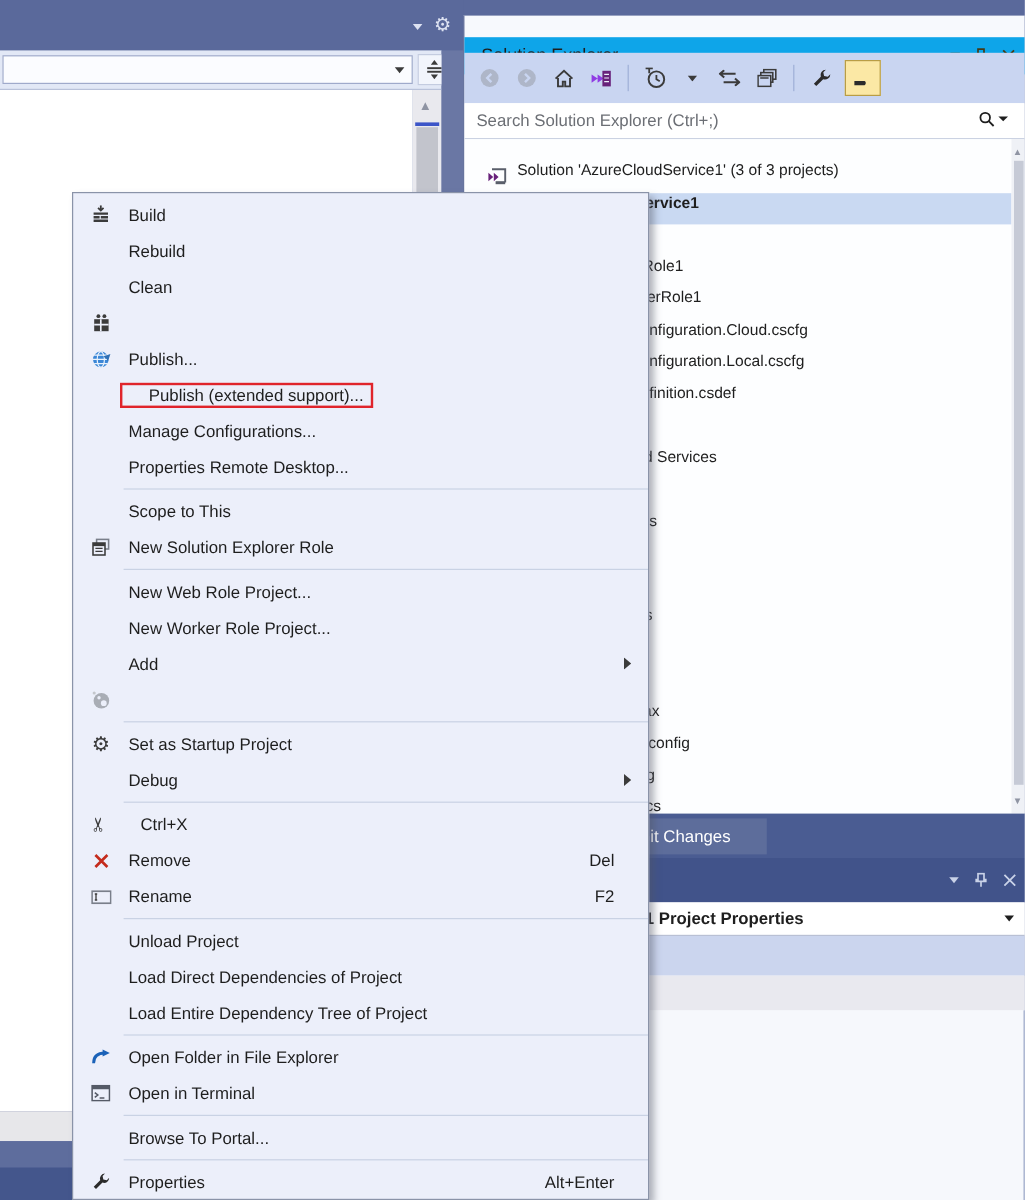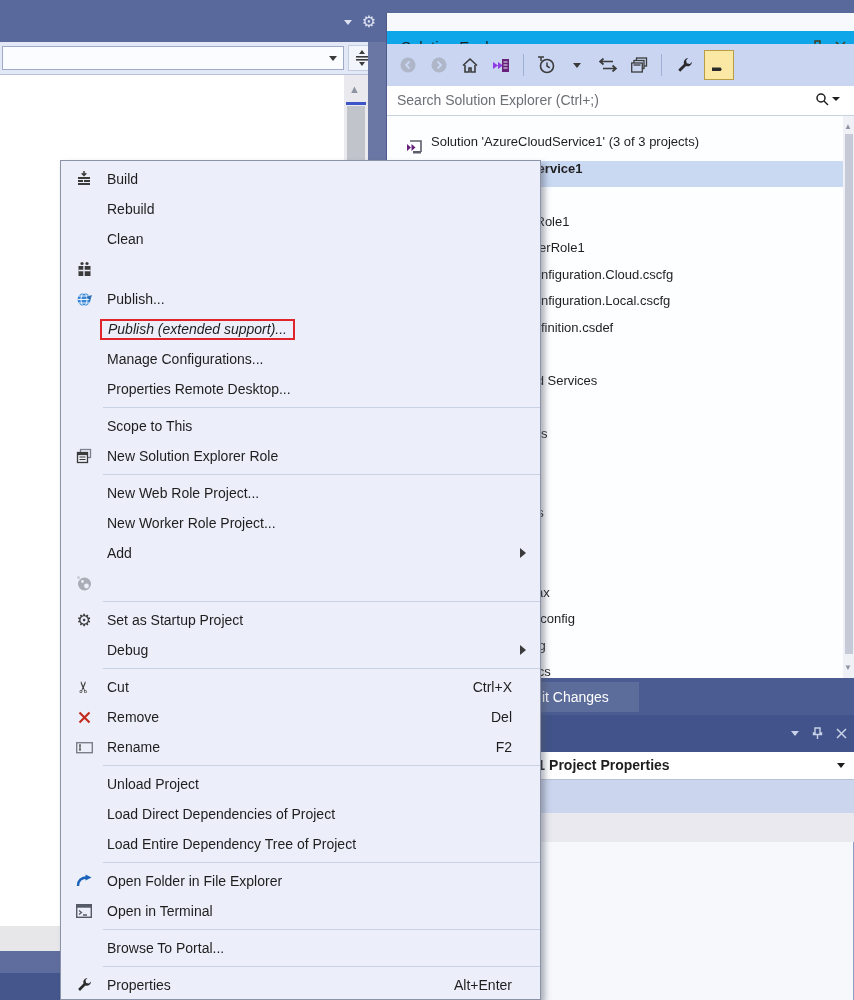--- a/index.html
+++ b/index.html
@@ -60,21 +60,21 @@
   
   .ctx-menu{left:60px;top:160px;width:481px;height:840px;background:#ECEFFA;
             border:1px solid #8A93A8;box-sizing:border-box;box-shadow:4px 4px 6px rgba(80,85,100,.45);
             padding-top:3px;overflow:hidden;}
   .mi{display:flex;align-items:center;height:30px;padding-right:14px;font-size:14px;color:#1E1E1E;}
   .mi .ic{width:46px;display:flex;align-items:center;justify-content:center;flex:none;}
   .mi .lbl{flex:1;white-space:nowrap;}
   .mi .sc{margin-left:10px;white-space:nowrap;}
   .mi .sub{width:14px;display:flex;justify-content:flex-end;}
   .mi.disabled{color:#9B9FA9;}
-  .mi .lbl .hl-box{display:inline-block;border:2px solid #E0242B;padding:0 6px 1px 6px;margin-left:-7px;font-style:italic;}
+  .mi .lbl .hl-box{display:inline-block;border:2px solid #E0242B;padding:0 6px 1px 22px;margin-left:-7px;}
   .msep{height:1px;background:#C9D2E4;margin:3px 0 3px 42px;}
 
   .caret-down{width:0;height:0;border-left:4px solid transparent;border-right:4px solid transparent;border-top:5px solid currentColor;display:inline-block;}
   svg{display:block;}
 </style>
 </head>
 <body>
 
 <div class="stage">
 
@@ -434,21 +434,20 @@
           <svg width="6" height="10" viewBox="0 0 6 10">
             <path d="M0 0l6 5-6 5z" fill="#3B3B3B"></path>
           </svg>
         </span>
       </div>
       <div class="msep"></div>
       <div class="mi">
         <span class="ic">
           <span style="font-size:16px;line-height:1;color:#3B3B3B;display:inline-block;transform:rotate(-90deg)">✂</span>
         </span>
-        <span class="lbl">Cut</span>
         <span class="sc">Ctrl+X</span>
         <span class="sub"></span>
       </div>
       <div class="mi">
         <span class="ic">
           <svg width="13" height="13" viewBox="0 0 13 13">
             <path d="M1.5 1.5l10 10M11.5 1.5l-10 10" stroke="#C42B1C" stroke-width="2.2"></path>
           </svg>
         </span>
         <span class="lbl">Remove</span>

